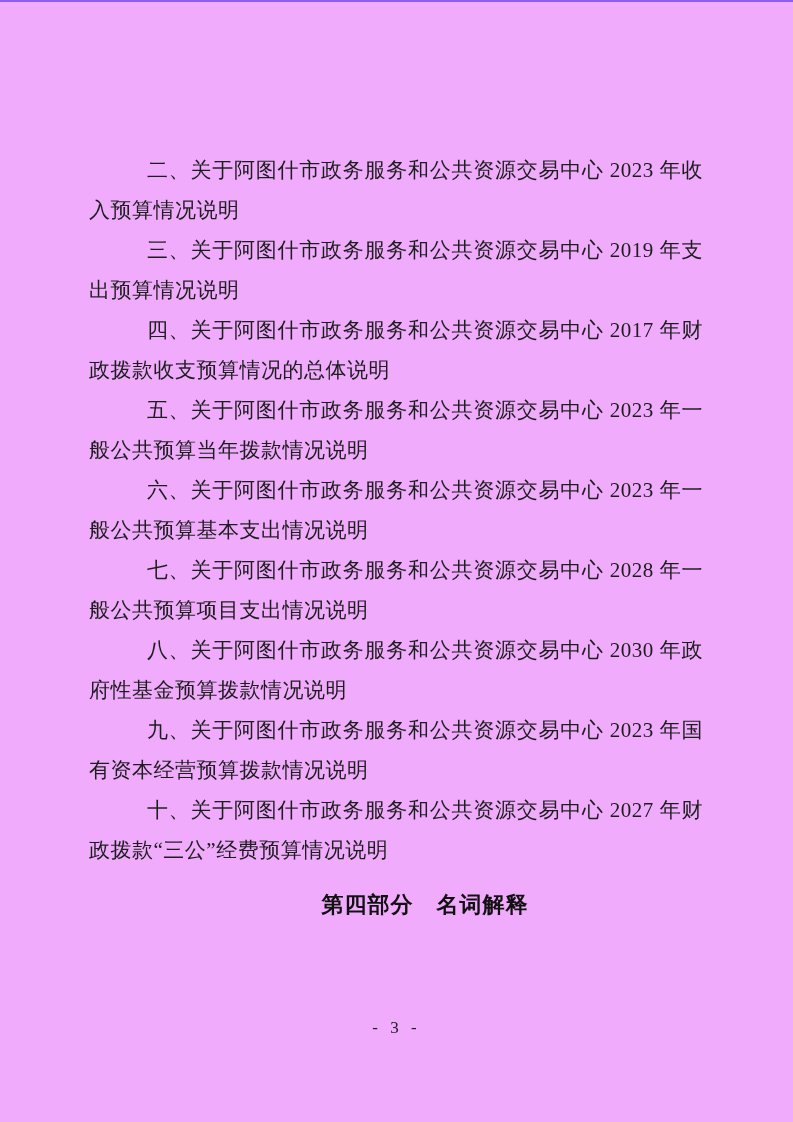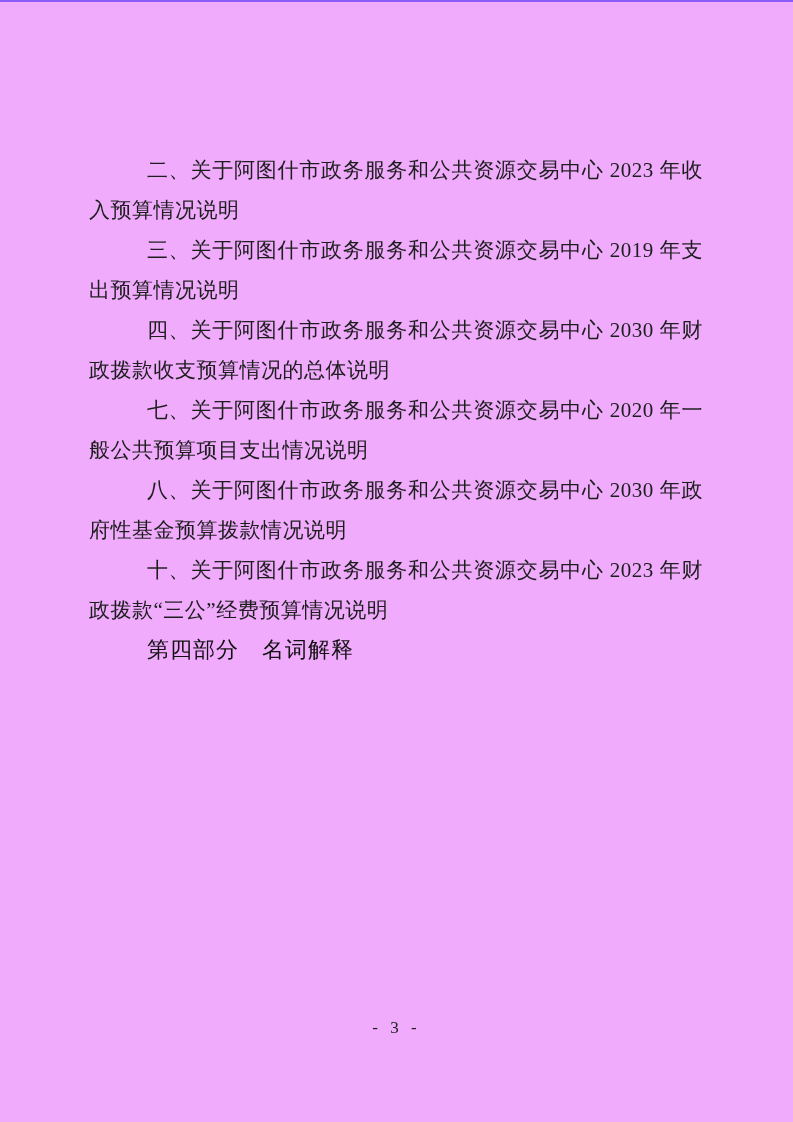--- a/index.html
+++ b/index.html
@@ -28,48 +28,52 @@
     margin: 0;
     font-size: 21px;
     line-height: 40px;
     text-align: justify;
     text-indent: 58px;
     letter-spacing: 0.5px;
     word-break: break-all;
     color: #1d1d1d;
   }
   h2.part-heading {
-    margin: 0;
+    margin: 15px;
     font-size: 22px;
     line-height: 40px;
     text-indent: 58px;
-    font-weight: normal;
+    font-weight: bold;
     font-family: "Liberation Sans", sans-serif;
     color: #111111;
     letter-spacing: 1px;
+    text-align: center;
   }
   .page-number {
     position: absolute;
     top: 1016px;
     left: 0;
     width: 793px;
     text-align: center;
     font-size: 17px;
     letter-spacing: 4px;
     color: #222222;
     font-family: "Liberation Serif", serif;
   }
 </style>
 </head>
 <body>
 
 <div class="page">
   <div class="content">
     <p class="toc-item">二、关于阿图什市政务服务和公共资源交易中心 2023 年收入预算情况说明</p>
     <p class="toc-item">三、关于阿图什市政务服务和公共资源交易中心 2019 年支出预算情况说明</p>
-    <p class="toc-item">四、关于阿图什市政务服务和公共资源交易中心 2030 年财政拨款收支预算情况的总体说明</p>
-    <p class="toc-item">七、关于阿图什市政务服务和公共资源交易中心 2020 年一般公共预算项目支出情况说明</p>
+    <p class="toc-item">四、关于阿图什市政务服务和公共资源交易中心 2017 年财政拨款收支预算情况的总体说明</p>
+    <p class="toc-item">五、关于阿图什市政务服务和公共资源交易中心 2023 年一般公共预算当年拨款情况说明</p>
+    <p class="toc-item">六、关于阿图什市政务服务和公共资源交易中心 2023 年一般公共预算基本支出情况说明</p>
+    <p class="toc-item">七、关于阿图什市政务服务和公共资源交易中心 2028 年一般公共预算项目支出情况说明</p>
     <p class="toc-item">八、关于阿图什市政务服务和公共资源交易中心 2030 年政府性基金预算拨款情况说明</p>
-    <p class="toc-item">十、关于阿图什市政务服务和公共资源交易中心 2023 年财政拨款“三公”经费预算情况说明</p>
+    <p class="toc-item">九、关于阿图什市政务服务和公共资源交易中心 2023 年国有资本经营预算拨款情况说明</p>
+    <p class="toc-item">十、关于阿图什市政务服务和公共资源交易中心 2027 年财政拨款“三公”经费预算情况说明</p>
     <h2 class="part-heading">第四部分　名词解释</h2>
   </div>
   <div class="page-number">- 3 -</div>
 </div>
 
 </body></html>

